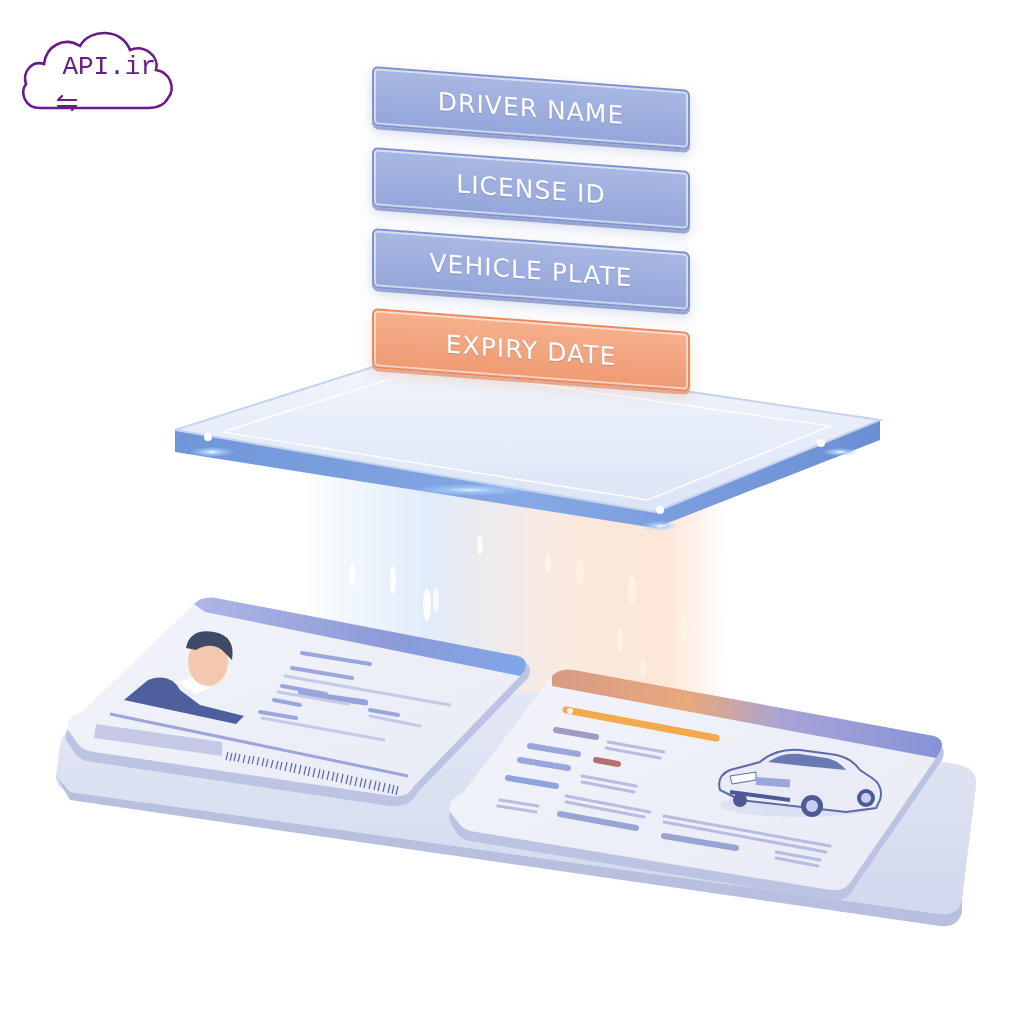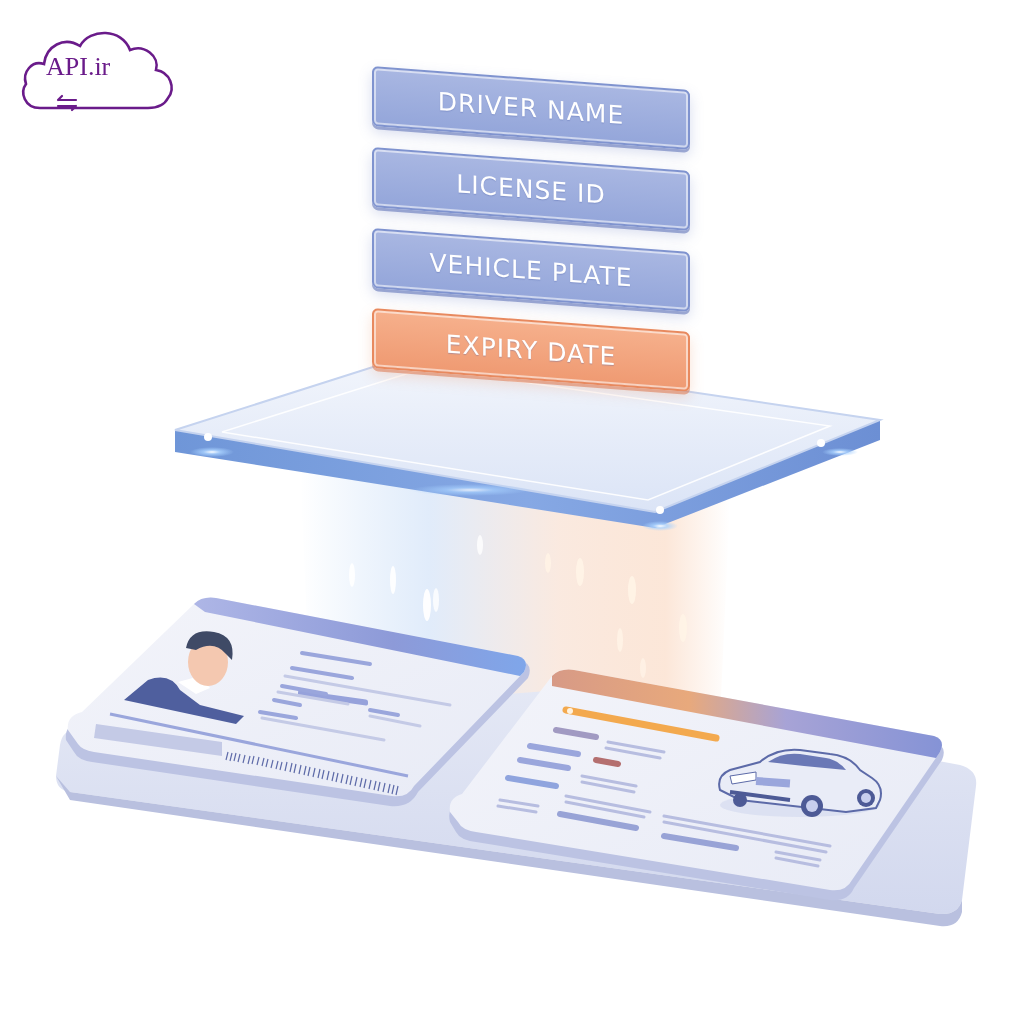--- a/index.html
+++ b/index.html
@@ -4,22 +4,22 @@
 <style>
   * { box-sizing: border-box; margin: 0; padding: 0; }
   html, body { width: 1024px; height: 1024px; background: #ffffff; overflow: hidden; }
   body { position: relative; font-family: "DejaVu Sans", "Liberation Sans", sans-serif; }
 
   
   .logo { position: absolute; left: 18px; top: 22px; width: 160px; height: 95px; }
   .logo svg { position: absolute; left: 0; top: 0; }
   .logo-text {
     position: absolute; left: 28px; top: 30px; width: 110px;
-    font-family: Liberation Serif, serif;
-    font-size: 26px; color: #6a1b8a; letter-spacing: 0px; text-align: left;
+    font-family: Liberation Mono, monospace;
+    font-size: 26px; color: #6a1b8a; letter-spacing: 0px; text-align: right;
   }
 
   
   .tags { position: absolute; left: 0; top: 0; width: 1024px; height: 1024px; }
   .tag {
     position: absolute; width: 318px; height: 60px;
     border-radius: 6px;
     display: flex; align-items: center; justify-content: center;
     color: #ffffff; font-size: 25px; letter-spacing: 1px;
     transform: skewY(4.3deg);

